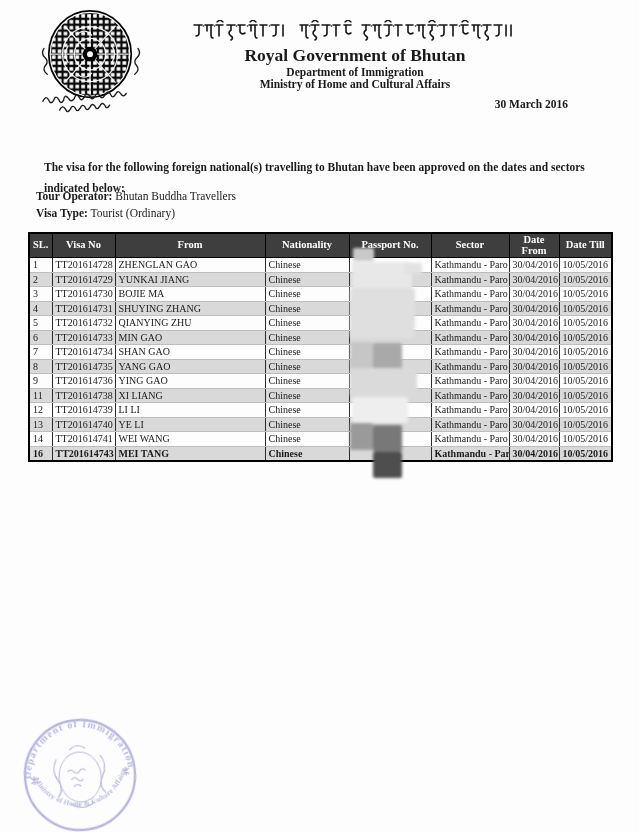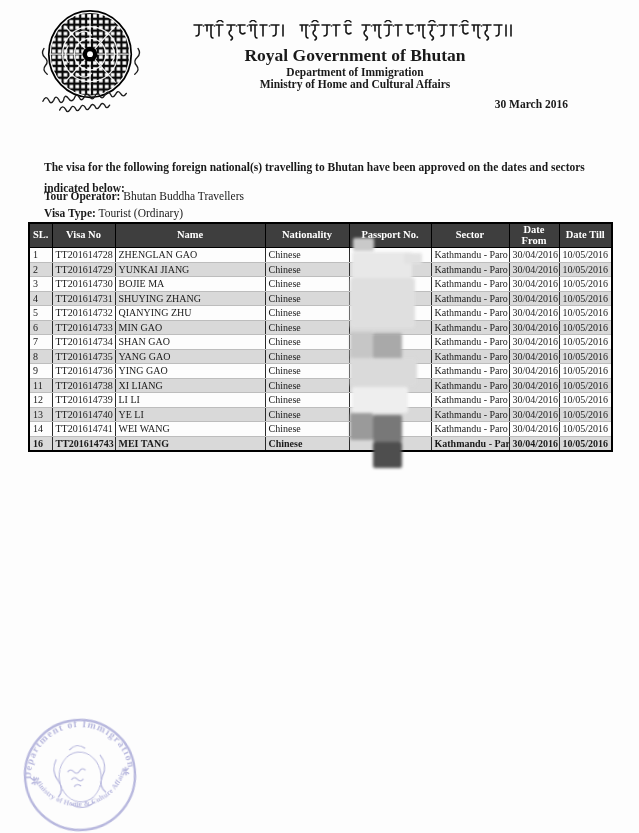--- a/index.html
+++ b/index.html
@@ -22,26 +22,26 @@
   .header-block{position:absolute;left:145px;top:20px;width:420px;text-align:center;}
   .dzongkha{height:22px;margin:0 auto 2px auto;width:330px;}
   .gov-title{font-size:17.5px;font-weight:bold;margin:4px 0 2px 0;line-height:1.05;}
   .sub-title{font-size:11.5px;font-weight:bold;line-height:12px;}
 
   .letter-date{position:absolute;top:98px;right:71px;font-size:11.5px;font-weight:bold;margin-left:48px;}
 
   
   .intro{position:absolute;left:36px;top:149px;width:567px;font-size:11.5px;font-weight:bold;line-height:21px;margin:8px;}
   .meta-line{position:absolute;left:36px;font-size:11.5px;}
-  .meta-line .lbl{font-weight:bold;margin-left:8px;}
+  .meta-line .lbl{font-weight:bold;}
   .meta-operator{top:190px;}
   .meta-visatype{top:207px;}
 
   
-  .table-wrap{position:absolute;left:28px;top:222px;width:516px;}
+  .table-wrap{position:absolute;left:28px;top:232px;width:516px;}
   table{border-collapse:collapse;width:100%;table-layout:fixed;border:2px solid #000;}
   th{
     background:var(--header-row-bg);color:#fff;font-weight:bold;font-size:10.5px;
     height:16px;padding:1px 2px;border:1px solid #000;text-align:center;line-height:1;
   }
   td{
     font-size:10px;height:13.5px;line-height:13.5px;padding:0 3px;
     border-left:1px solid #2a2a2a;border-right:1px solid #2a2a2a;border-bottom:1px solid #bdbdbd;
     overflow:hidden;white-space:nowrap;color:var(--ink);
   }
@@ -196,21 +196,21 @@
           <col style="width:84px">
         <col style="width:82px">
           <col style="width:78px">
           <col style="width:50px">
           <col style="width:53px">
       </colgroup>
       <thead>
         <tr>
             <th>SL.</th>
             <th>Visa No</th>
-            <th>Name</th>
+            <th>From</th>
             <th>Nationality</th>
             <th>Passport No.</th>
             <th>Sector</th>
             <th>Date From</th>
             <th>Date Till</th>
           </tr>
       </thead>
       <tbody>
           <tr>
             <td>1</td>

